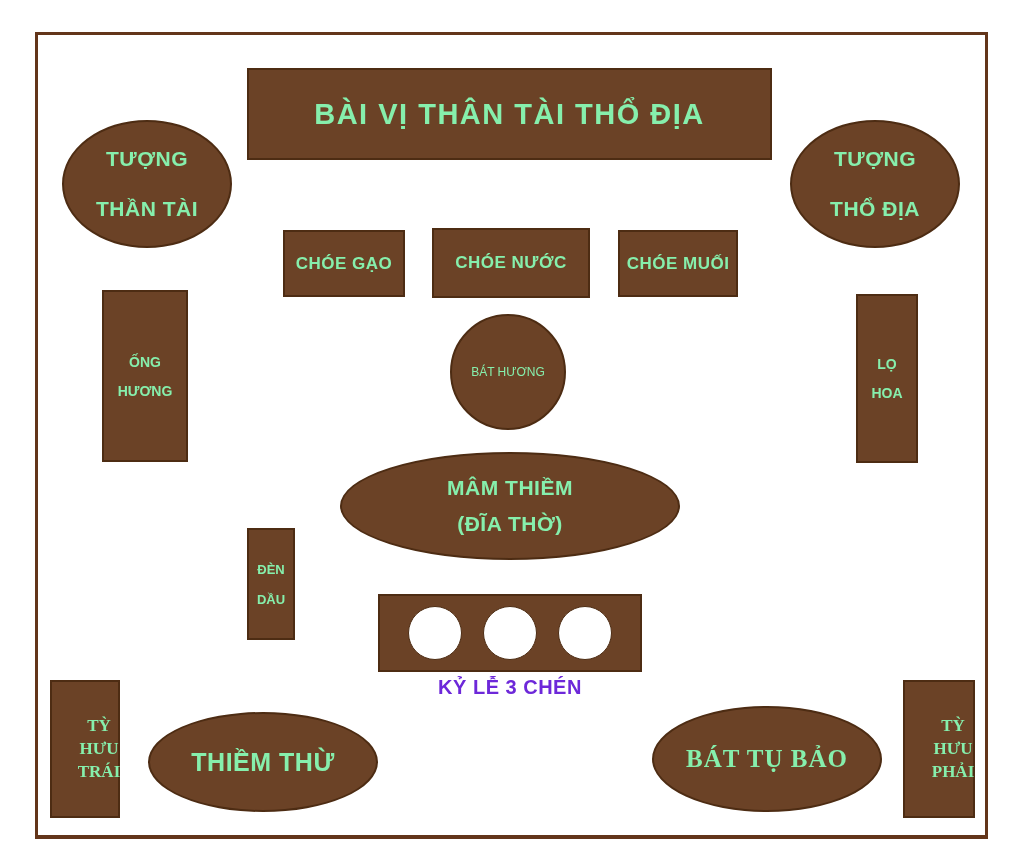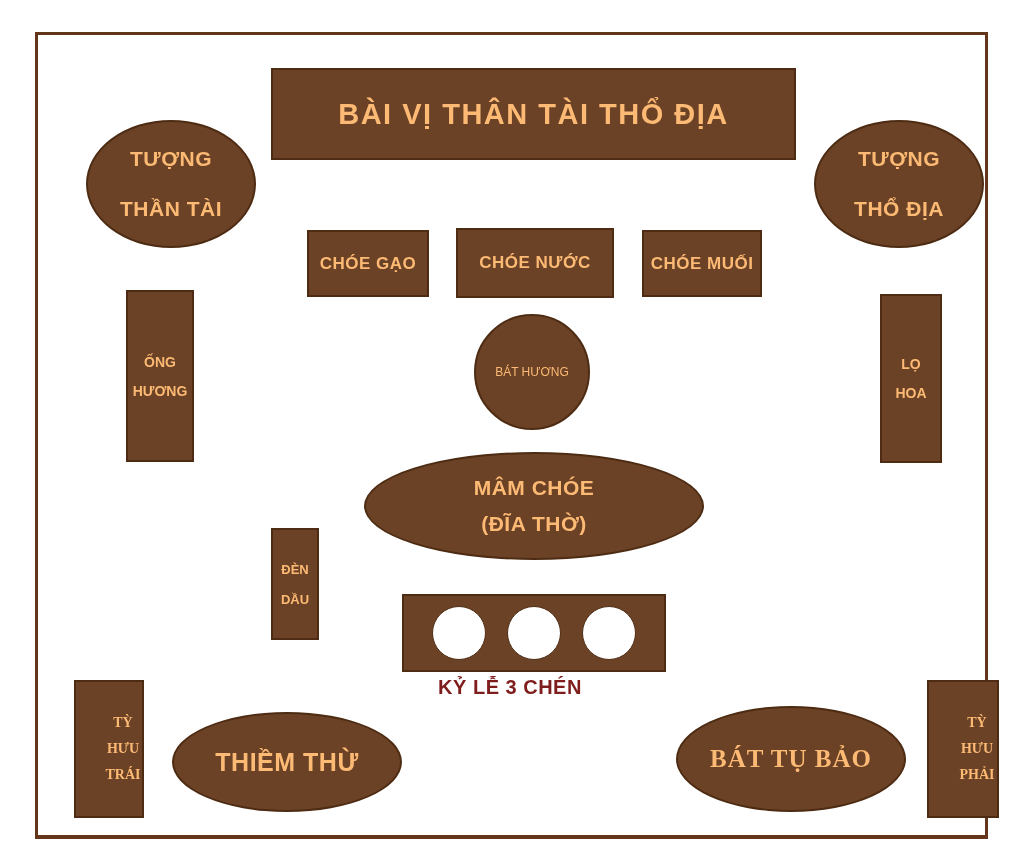--- a/index.html
+++ b/index.html
@@ -2,34 +2,34 @@
 <html><head>
 <meta charset="utf-8">
 <style>
   html,body{margin:0;padding:0;background:#ffffff;}
   #page{position:relative;width:1020px;height:867px;background:#ffffff;overflow:hidden;
         font-family:"Liberation Sans",sans-serif;}
   .frame{position:absolute;left:35px;top:32px;width:947px;height:800px;
          border:3px solid #63351a;border-bottom-width:4px;background:transparent;}
   .shape{position:absolute;background:#6b4226;border:2px solid #4d2c13;
          display:flex;flex-direction:column;align-items:center;justify-content:center;
-         color:#fdba74;text-align:center;box-sizing:border-box;margin-left:24px;}
+         color:#86efac;text-align:center;box-sizing:border-box;}
   .ellipse{border-radius:50%;}
   .banner{font-size:29px;font-weight:bold;letter-spacing:1.5px;}
   .statue{font-size:21px;font-weight:bold;gap:26px;letter-spacing:0.5px;}
   .choe{font-size:17px;font-weight:bold;letter-spacing:0.5px;}
   .tallrect{font-size:14px;font-weight:bold;gap:13px;}
   .circle-shape{border-radius:50%;font-size:12px;font-weight:normal;}
   .mam{font-size:21px;font-weight:bold;gap:12px;letter-spacing:0.5px;}
   .smallrect{font-size:13px;font-weight:bold;gap:15px;}
   .cuprow{flex-direction:row;gap:21px;}
   .cup{width:52px;height:52px;border-radius:50%;background:#ffffff;border:1px solid #4d2c13;}
-  .caption{position:absolute;color:#7f1d1d;font-size:20px;font-weight:bold;
+  .caption{position:absolute;color:#6d28d9;font-size:20px;font-weight:bold;
            text-align:center;letter-spacing:0.5px;}
-  .serifrect{font-family:"Liberation Serif",serif;font-size:14px;font-weight:bold;gap:10px;padding-left:28px;}
+  .serifrect{font-family:"Liberation Serif",serif;font-size:17px;font-weight:bold;gap:3px;padding-left:28px;}
   .thiem{font-size:25px;font-weight:bold;letter-spacing:0.5px;justify-content:center;}
   .batnuoc{font-size:15px;font-weight:bold;letter-spacing:0.5px;}
   .battubao{font-family:"Liberation Serif",serif;font-size:25px;font-weight:bold;letter-spacing:1px;}
 </style>
 </head>
 <body>
 
 <div id="page">
 
   <div class="frame"></div>
@@ -51,36 +51,36 @@
   <div class="shape choe" style="left:283px;top:230px;width:122px;height:67px;text-align:center;">
     <span>CHÓE GẠO</span>
   </div>
   <div class="shape choe" style="left:432px;top:228px;width:158px;height:70px;">
     <span>CHÓE NƯỚC</span>
   </div>
   <div class="shape choe" style="left:618px;top:230px;width:120px;height:67px;">
     <span>CHÓE MUỐI</span>
   </div>
 
-  <div class="shape tallrect" style="left:102px;top:290px;width:68px;height:172px;">
+  <div class="shape tallrect" style="left:102px;top:290px;width:86px;height:172px;">
     <span>ỐNG</span>
     <span>HƯƠNG</span>
   </div>
 
   <div class="shape tallrect" style="left:856px;top:294px;width:62px;height:169px;">
     <span>LỌ</span>
     <span>HOA</span>
   </div>
 
   <div class="shape circle-shape" style="left:450px;top:314px;width:116px;height:116px;">
     <span>BÁT HƯƠNG</span>
   </div>
 
   <div class="shape ellipse mam" style="left:340px;top:452px;width:340px;height:108px;">
-    <span>MÂM CHÓE</span>
+    <span>MÂM THIỀM</span>
     <span>(ĐĨA THỜ)</span>
   </div>
 
   <div class="shape smallrect" style="left:247px;top:528px;width:48px;height:112px;">
     <span>ĐÈN</span>
     <span>DẦU</span>
   </div>
 
 
   <div class="shape cuprow" style="left:378px;top:594px;width:264px;height:78px;">

